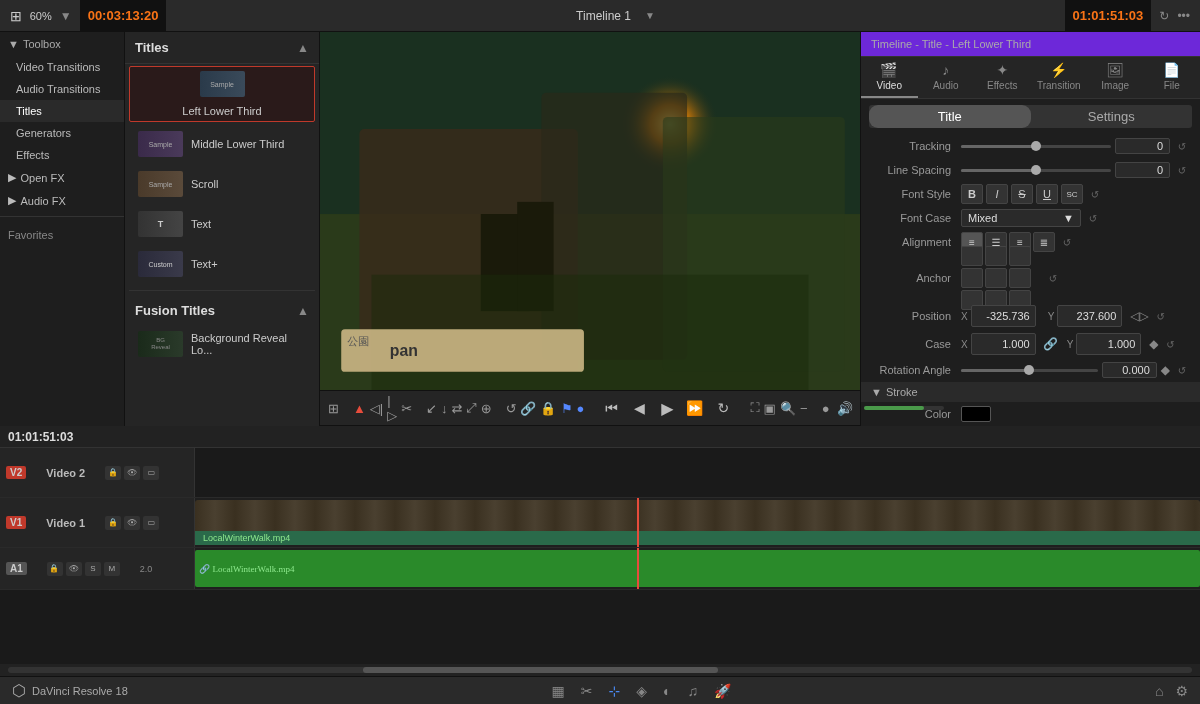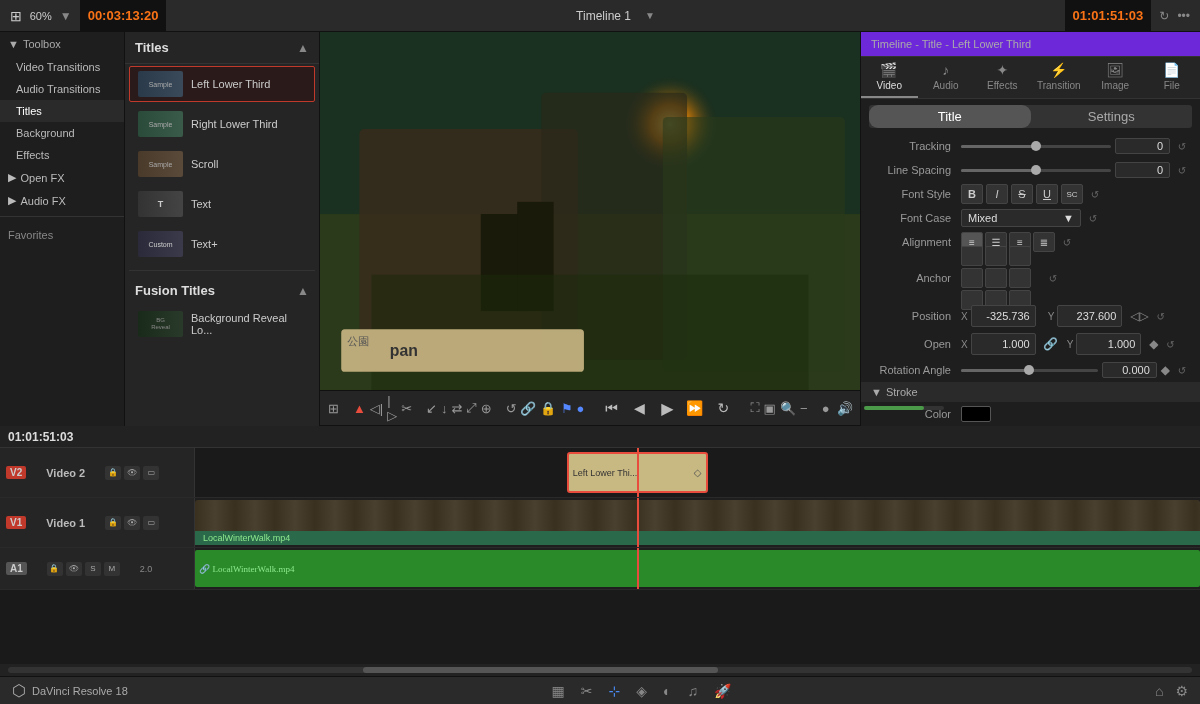--- a/index.html
+++ b/index.html
@@ -23,21 +23,21 @@
     .toolbox-item.active { background: #2a2a2a; color: #fff; }
     .toolbox-divider { height: 1px; background: #333; margin: 4px 0; }
     .toolbox-section { padding: 5px 8px; font-size: 11px; color: #bbb; cursor: pointer; display: flex; align-items: center; gap: 4px; }
     .favorites-header { padding: 8px 8px 4px; font-size: 11px; color: #888; }
 
     
     .titles-panel { width: 195px; background: #252525; border-right: 1px solid #111; display: flex; flex-direction: column; flex-shrink: 0; overflow-y: auto; }
     .titles-header { display: flex; align-items: center; justify-content: space-between; padding: 8px 10px; border-bottom: 1px solid #333; }
     .titles-header-label { font-size: 13px; font-weight: 600; color: #ddd; }
     .title-item { display: flex; align-items: center; gap: 8px; padding: 4px 8px; cursor: pointer; border: 1px solid transparent; margin: 2px 4px; border-radius: 2px; }
-    .title-item.selected { border: 1px solid #c0392b; background: #2a1a1a; }
+    .title-item.selected { border: 1px solid #c0392b; background: #2a1a1a; flex-direction: column; }
     .title-thumb { width: 45px; height: 26px; background: #1a1a1a; border-radius: 2px; flex-shrink: 0; display: flex; align-items: center; justify-content: center; overflow: hidden; }
     .title-item-label { font-size: 11px; color: #ccc; }
     .section-divider-panel { height: 1px; background: #333; margin: 6px 4px; }
     .fusion-header { display: flex; align-items: center; justify-content: space-between; padding: 6px 10px; }
     .fusion-header-label { font-size: 13px; font-weight: 600; color: #ddd; }
 
     
     .preview-area { flex: 1; background: #0d0d0d; display: flex; flex-direction: column; min-width: 0; }
     .video-container { flex: 1; background: #000; position: relative; display: flex; align-items: center; justify-content: flex-end; overflow: hidden; text-decoration: underline; }
     .video-bg { width: 100%; height: 100%; background: linear-gradient(135deg, #1a3a2a 0%, #2a4a1a 20%, #3a5a2a 40%, #1a2a1a 60%, #2a3a1a 80%, #1a1a0a 100%); position: relative; }
@@ -152,21 +152,21 @@
 <div class="main-area">
 
   <div class="left-panel">
     <div class="toolbox-header">
       <span>▼</span>
       <span>Toolbox</span>
     </div>
     <div class="toolbox-item">Video Transitions</div>
     <div class="toolbox-item">Audio Transitions</div>
     <div class="toolbox-item active">Titles</div>
-    <div class="toolbox-item">Background</div>
+    <div class="toolbox-item">Generators</div>
     <div class="toolbox-item">Effects</div>
     <div class="toolbox-section">
       <span>▶</span>
       <span>Open FX</span>
     </div>
     <div class="toolbox-section">
       <span>▶</span>
       <span>Audio FX</span>
     </div>
     <div class="toolbox-divider"></div>
@@ -179,24 +179,24 @@
       <span style="color:#888; cursor:pointer;">▲</span>
     </div>
 
     <div class="title-item selected">
       <div class="title-thumb thumb-left-lower">
         <span style="font-size:7px; color:#aaa;">Sample</span>
       </div>
       <span class="title-item-label">Left Lower Third</span>
     </div>
     <div class="title-item">
-      <div class="title-thumb thumb-right-lower">
+      <div class="title-thumb thumb-middle-lower">
         <span style="font-size:7px; color:#aaa;">Sample</span>
       </div>
-      <span class="title-item-label">Right Lower Third</span>
+      <span class="title-item-label">Middle Lower Third</span>
     </div>
     <div class="title-item">
       <div class="title-thumb thumb-scroll">
         <span style="font-size:7px; color:#aaa;">Sample</span>
       </div>
       <span class="title-item-label">Scroll</span>
     </div>
     <div class="title-item">
       <div class="title-thumb thumb-text">
         <span style="font-size:9px; color:#ccc; font-weight:bold;">T</span>
@@ -423,21 +423,21 @@
         <div class="pos-field-group" style="margin-left:8px;">
           <span class="pos-axis">Y</span>
           <span class="pos-value">237.600</span>
         </div>
         <span style="font-size:12px; color:#888; margin-left:4px; cursor:pointer;">◁▷</span>
         <span class="prop-reset">↺</span>
       </div>
     </div>
 
     <div class="pos-row">
-      <span class="pos-label">Open</span>
+      <span class="pos-label">Case</span>
       <div class="pos-fields">
         <div class="pos-field-group">
           <span class="pos-axis">X</span>
           <span class="pos-value">1.000</span>
         </div>
         <span style="font-size:12px; color:#888; margin: 0 4px; cursor:pointer;">🔗</span>
         <div class="pos-field-group">
           <span class="pos-axis">Y</span>
           <span class="pos-value">1.000</span>
         </div>
@@ -493,27 +493,20 @@
     <div class="track-row v2-track">
       <div class="track-header">
         <span class="v-label">V2</span>
         <span class="track-label">Video 2</span>
         <div class="track-controls">
           <div class="ctrl-btn">🔒</div>
           <div class="ctrl-btn">👁</div>
           <div class="ctrl-btn">▭</div>
         </div>
       </div>
-      <div class="track-body" style="position:relative;">
-        <div class="title-clip" style="left:37%; width:14%; background:#c8b882;">
-          <span class="clip-label">Left Lower Thi...</span>
-          <span style="margin-left:auto; font-size:10px; color:#555;">◇</span>
-        </div>
-        <div class="playhead-line" style="left:44%; top:0; bottom:0; position:absolute; width:2px; background:#e74c3c; z-index:5;"></div>
-      </div>
     </div>
 
     <div class="track-row">
       <div class="track-header">
         <span class="v-label">V1</span>
         <span class="track-label">Video 1</span>
         <div class="track-controls">
           <div class="ctrl-btn">🔒</div>
           <div class="ctrl-btn">👁</div>
           <div class="ctrl-btn">▭</div>

